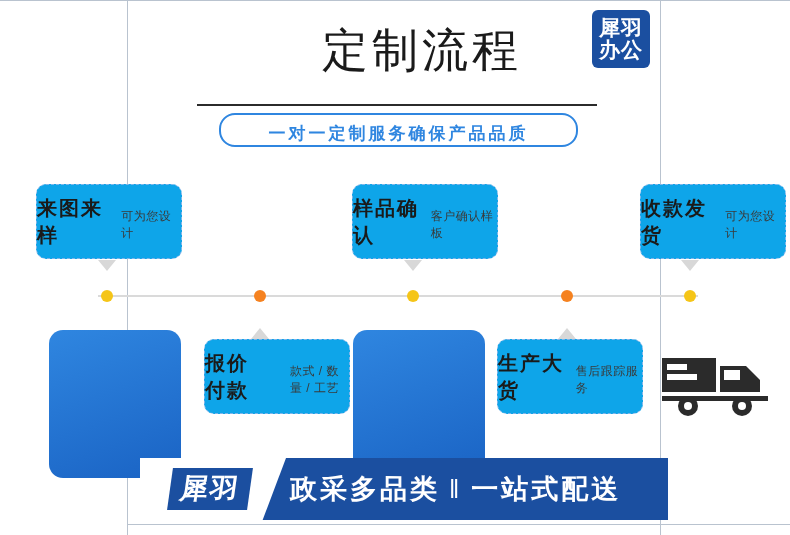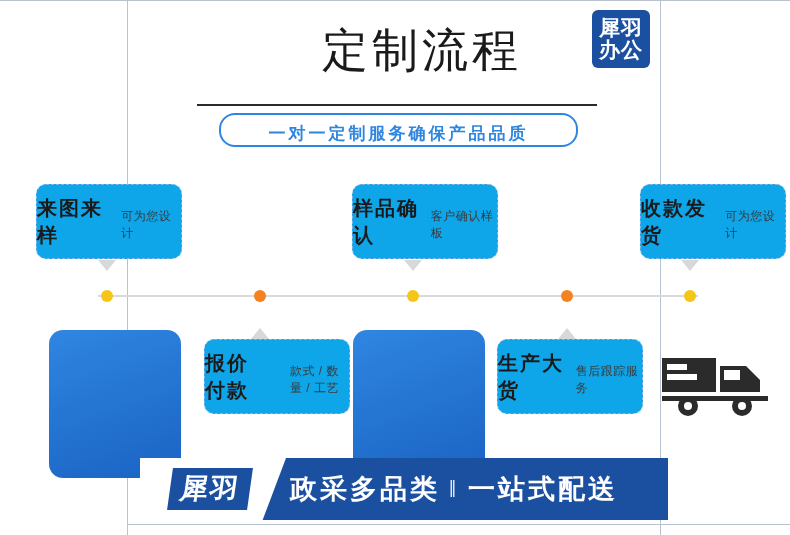--- a/index.html
+++ b/index.html
@@ -199,21 +199,20 @@
     position: absolute;
     left: 150px;
     top: 0;
     height: 62px;
     display: flex;
     align-items: center;
     color: #ffffff;
     font-size: 27px;
     font-weight: bold;
     letter-spacing: 3px;
-    font-family: Liberation Serif, serif;
   }
   .banner-sep {
     display: inline-block;
     margin: 0 9px;
     color: #ffffff;
     font-weight: normal;
     font-size: 25px;
   }
 </style>
 </head>

